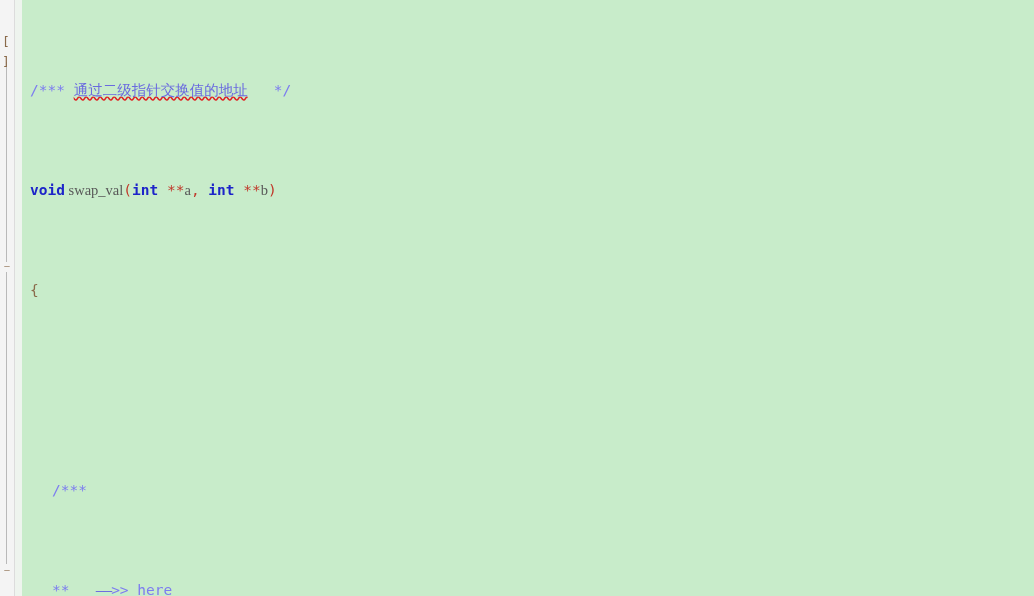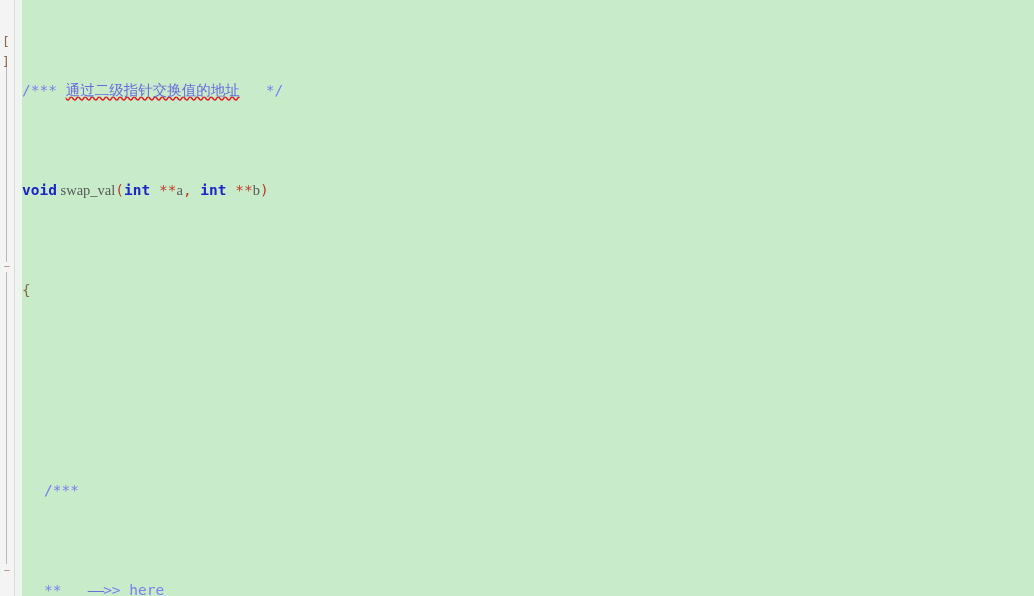--- a/index.html
+++ b/index.html
@@ -40,21 +40,21 @@
     left: 0; top: 0;
     width: 1034px;
     z-index: 4;
     white-space: pre;
     padding-top: 0px;
   }
   .ln {
     height: 20px;
     line-height: 20px;
     white-space: pre;
-    padding-left: 0px;
+    padding-left: 8px;
   }
 
   
   .cmt      { color: #7c7cf0; }              
   .cmt-cn   { color: #6a6adf; }
   .kw       { color: #1d24c9; font-weight: bold; }  
   .id       { color: #585858; font-family: Liberation Serif, serif; }              
   .op-red   { color: #c0392b; }              
   .punct    { color: #8a6a4a; }              
   .dash     { color: #6a6adf; letter-spacing:-1px; }

